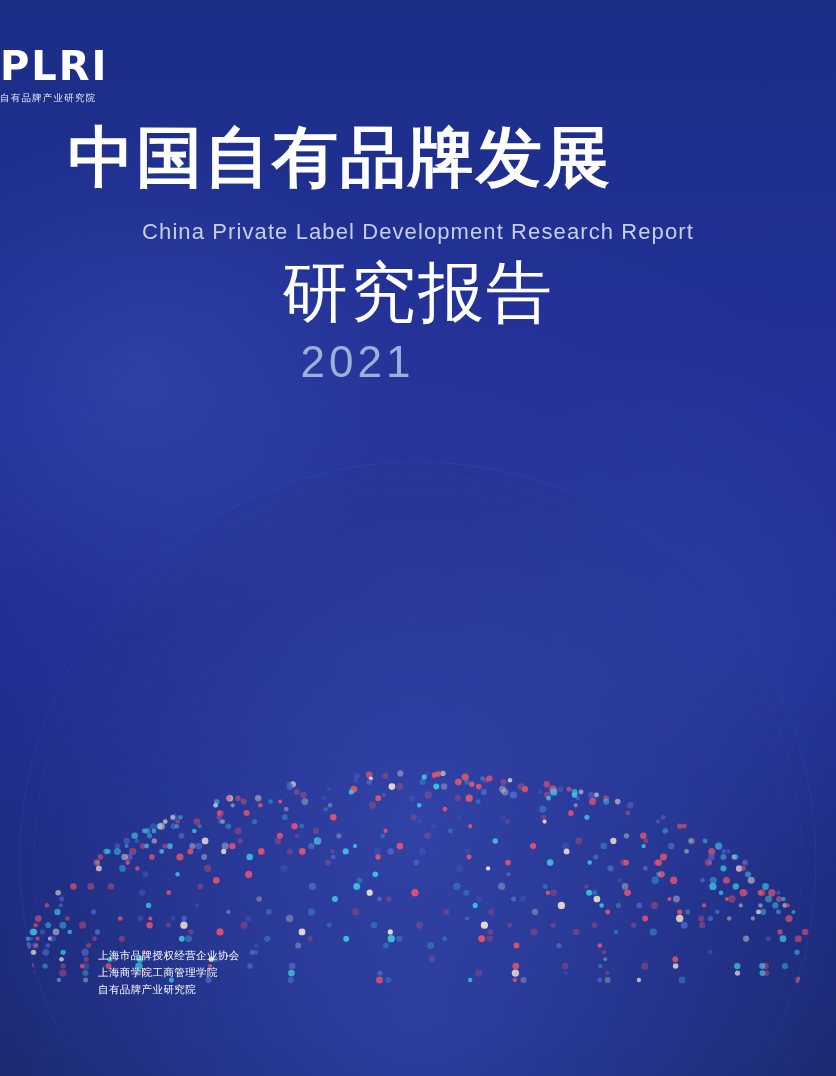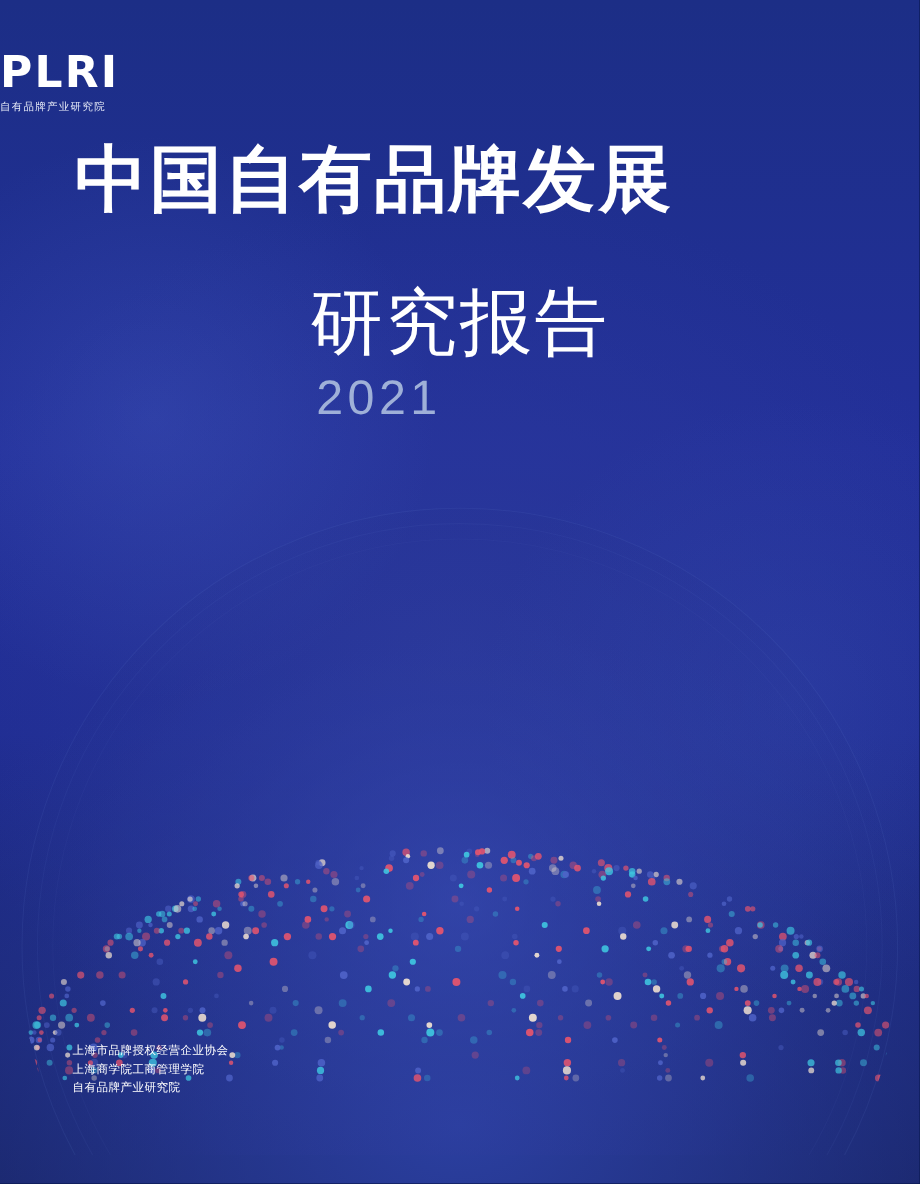--- a/index.html
+++ b/index.html
@@ -69,21 +69,21 @@
     color: #e8ecf8;
   }
 
   
   .title-cn-1 {
     position: absolute;
     top: 128px;
     left: 0;
     width: 680px;
     text-align: center;
-    font-family: Liberation Sans, sans-serif;
+    font-family: Liberation Mono, monospace;
     font-weight: 700;
     font-size: 66px;
     line-height: 1.05;
     color: #ffffff;
     letter-spacing: 2px;
   }
   .title-en {
     position: absolute;
     top: 219px;
     left: 0;
@@ -103,21 +103,21 @@
     font-family: "DejaVu Sans", sans-serif;
     font-weight: 400;
     font-size: 66px;
     line-height: 1.05;
     color: #ffffff;
     letter-spacing: 2px;
   }
   .title-year {
     position: absolute;
     top: 337px;
-    left: 0;
+    left: 13px;
     width: 689px;
     text-align: center;
     font-size: 44px;
     font-weight: 400;
     letter-spacing: 4px;
     color: #9fb0d8;
   }
 
   
   .globe-wrap {
@@ -132,36 +132,37 @@
   
   .footer {
     position: absolute;
     left: 66px;
     bottom: 78px;
     color: #ffffff;
     font-size: 10.5px;
     line-height: 17px;
     letter-spacing: 0.4px;
   }
-  .footer div { white-space: nowrap; }
+  .footer div { white-space: nowrap; margin-left: 32px; }
 </style>
 </head>
 <body>
 
 <div class="cover">
 
   <div class="glow-left"></div>
   <div class="glow-right"></div>
 
   <div class="logo-block">
     <div class="logo-mark">PLRI</div>
     <div class="logo-sub">自有品牌产业研究院</div>
   </div>
 
   <div class="title-cn-1">中国自有品牌发展</div>
+  <div class="title-en">China Private Label Development Research Report</div>
   <div class="title-cn-2">研究报告</div>
   <div class="title-year">2021</div>
 
   <div class="globe-wrap">
     <svg width="836" height="660" viewBox="0 0 836 660" xmlns="http://www.w3.org/2000/svg" aria-hidden="true">
       <defs>
         <clipPath id="globeClip">
           <circle cx="418" cy="470" r="400"></circle>
         </clipPath>
         <radialGradient id="globeGlow" cx="50%" cy="45%" r="55%">

